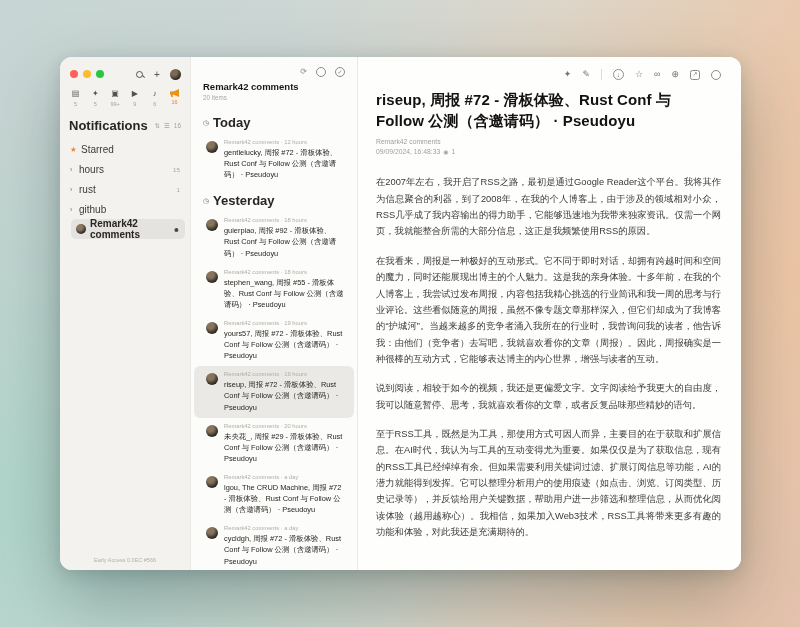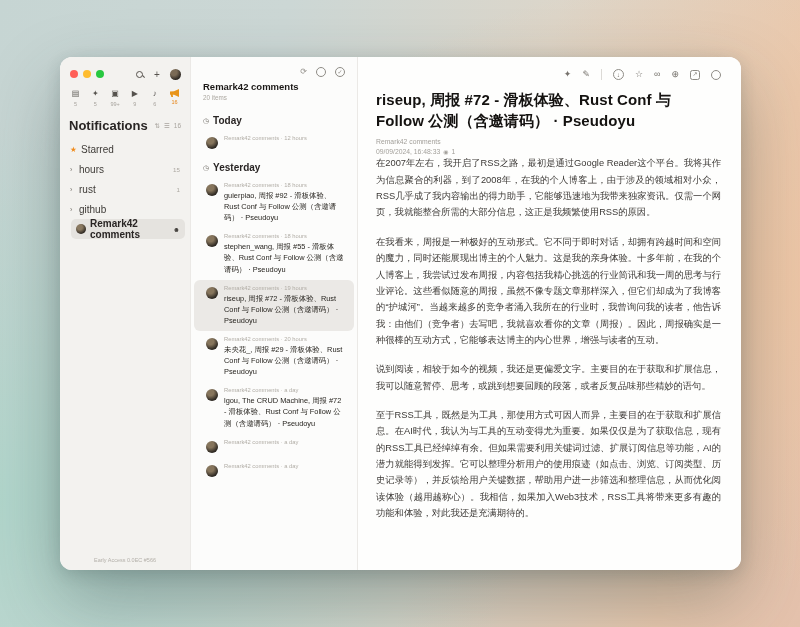--- a/index.html
+++ b/index.html
@@ -56,21 +56,21 @@
              display:flex; flex-direction:column; overflow:hidden; }
   .list-actions { display:flex; justify-content:flex-end; gap:9px; padding:10px 12px 2px; }
   .la { font-size:8px; color:#8f8c86; line-height:10px; }
   .la.circled { width:10px; height:10px; border:1px solid #8f8c86; border-radius:50%; font-size:6px;
                 display:flex; align-items:center; justify-content:center; }
   .list-head { padding:2px 12px 6px; }
   .list-title { font-size:9.5px; font-weight:bold; color:#1c1917; }
   .list-sub { font-size:6.3px; color:#aba7a0; margin-top:2px; }
   .sect { display:flex; align-items:center; gap:4px; padding:8px 12px 4px; }
   .sect .sic { font-size:7px; color:#6f6b65; }
-  .sect .slb { font-size:10px; font-weight:bold; color:#292524; }
+  .sect .slb { font-size:13px; font-weight:bold; color:#292524; }
   .item { display:flex; gap:6px; padding:5px 10px 5px 12px; border-radius:6px; margin:0 3px; }
   .item.selected { background:#ebe9e6; }
   .iav { width:12px; height:12px; border-radius:50%; flex:none; margin-top:2px;
          background:radial-gradient(circle at 38% 30%,#86755c 0 28%,#2e2923 70%); }
   .ibody { flex:1; min-width:0; }
   .imeta { font-size:5.8px; color:#b1ada6; margin-bottom:2px; }
   .ititle { font-size:7.4px; line-height:1.5; color:#27241f; }
   
   .reader { flex:1; background:#fefefd; display:flex; flex-direction:column; overflow:hidden; }
   .rd-toolbar { display:flex; justify-content:flex-end; align-items:center; gap:11px; padding:12px 20px 4px; }
@@ -79,21 +79,21 @@
                 display:flex; align-items:center; justify-content:center; }
   .ri.boxed { width:10px; height:10px; border:1px solid #8f8c86; border-radius:2.5px; font-size:6px;
               display:flex; align-items:center; justify-content:center; }
   .ri.plain-circle { width:10px; height:10px; border:1px solid #8f8c86; border-radius:50%; }
   .rd-divider { width:1px; height:11px; background:#dcdad6; }
   .article { padding:6px 20px 20px 18px; overflow:hidden; }
   .a-title { font-size:15px; font-weight:bold; line-height:1.38; color:#141210; letter-spacing:.1px; max-width:352px; }
   .a-source { font-size:6.8px; color:#a3a09b; margin-top:7px; }
   .a-date { font-size:6.8px; color:#a3a09b; margin-top:3px; display:flex; align-items:center; gap:3px; }
   .a-date .eye { font-size:6px; }
-  .a-body { margin-top:0; max-width:352px; }
+  .a-body { margin-top:19px; max-width:352px; }
   .a-body p { font-size:9.3px; line-height:1.76; color:#3c3936; text-align:justify; margin-bottom:13px; }
 </style>
 </head>
 <body>
 
 <div class="desktop">
   <div class="window">
 
     <div class="sidebar">
       <div class="titlebar">
@@ -188,20 +188,21 @@
 
       <div class="sect">
         <span class="sic">◷</span>
         <span class="slb">Today</span>
       </div>
 
       <div class="item">
         <span class="iav"></span>
         <div class="ibody">
           <div class="imeta">Remark42 comments · 12 hours</div>
+          <div class="ititle">gentlelucky, 周报 #72 - 滑板体验、Rust Conf 与 Follow 公测（含邀请码） · Pseudoyu</div>
         </div>
       </div>
 
       <div class="sect">
         <span class="sic">◷</span>
         <span class="slb">Yesterday</span>
       </div>
 
       <div class="item">
         <span class="iav"></span>
@@ -210,20 +211,27 @@
           <div class="ititle">guierpiao, 周报 #92 - 滑板体验、Rust Conf 与 Follow 公测（含邀请码） · Pseudoyu</div>
         </div>
       </div>
       <div class="item">
         <span class="iav"></span>
         <div class="ibody">
           <div class="imeta">Remark42 comments · 18 hours</div>
           <div class="ititle">stephen_wang, 周报 #55 - 滑板体验、Rust Conf 与 Follow 公测（含邀请码） · Pseudoyu</div>
         </div>
       </div>
+      <div class="item">
+        <span class="iav"></span>
+        <div class="ibody">
+          <div class="imeta">Remark42 comments · 19 hours</div>
+          <div class="ititle">yours57, 周报 #72 - 滑板体验、Rust Conf 与 Follow 公测（含邀请码） · Pseudoyu</div>
+        </div>
+      </div>
       <div class="item selected">
         <span class="iav"></span>
         <div class="ibody">
           <div class="imeta">Remark42 comments · 19 hours</div>
           <div class="ititle">riseup, 周报 #72 - 滑板体验、Rust Conf 与 Follow 公测（含邀请码） · Pseudoyu</div>
         </div>
       </div>
       <div class="item">
         <span class="iav"></span>
         <div class="ibody">
@@ -235,20 +243,21 @@
         <span class="iav"></span>
         <div class="ibody">
           <div class="imeta">Remark42 comments · a day</div>
           <div class="ititle">lgou, The CRUD Machine, 周报 #72 - 滑板体验、Rust Conf 与 Follow 公测（含邀请码） · Pseudoyu</div>
         </div>
       </div>
       <div class="item">
         <span class="iav"></span>
         <div class="ibody">
           <div class="imeta">Remark42 comments · a day</div>
+          <div class="ititle">cycldgh, 周报 #72 - 滑板体验、Rust Conf 与 Follow 公测（含邀请码） · Pseudoyu</div>
         </div>
       </div>
       <div class="item">
         <span class="iav"></span>
         <div class="ibody">
           <div class="imeta">Remark42 comments · a day</div>
 
         </div>
       </div>
 
@@ -271,20 +280,20 @@
         <div class="a-title">riseup, 周报 #72 - 滑板体验、Rust Conf 与 Follow 公测（含邀请码） · Pseudoyu</div>
         <div class="a-source">Remark42 comments</div>
         <div class="a-date">
           <span>09/09/2024, 16:48:33</span>
           <span class="eye">◉</span>
           <span>1</span>
         </div>
         <div class="a-body">
           <p>在2007年左右，我开启了RSS之路，最初是通过Google Reader这个平台。我将其作为信息聚合的利器，到了2008年，在我的个人博客上，由于涉及的领域相对小众，RSS几乎成了我内容输出的得力助手，它能够迅速地为我带来独家资讯。仅需一个网页，我就能整合所需的大部分信息，这正是我频繁使用RSS的原因。</p>
           <p>在我看来，周报是一种极好的互动形式。它不同于即时对话，却拥有跨越时间和空间的魔力，同时还能展现出博主的个人魅力。这是我的亲身体验。十多年前，在我的个人博客上，我尝试过发布周报，内容包括我精心挑选的行业简讯和我一周的思考与行业评论。这些看似随意的周报，虽然不像专题文章那样深入，但它们却成为了我博客的“护城河”。当越来越多的竞争者涌入我所在的行业时，我曾询问我的读者，他告诉我：由他们（竞争者）去写吧，我就喜欢看你的文章（周报）。因此，周报确实是一种很棒的互动方式，它能够表达博主的内心世界，增强与读者的互动。</p>
-          <p>说到阅读，相较于如今的视频，我还是更偏爱文字。主要目的在于获取和扩展信息，我可以随意暂停、思考，或跳到想要回顾的段落，或者反复品味那些精妙的语句。</p>
+          <p>说到阅读，相较于如今的视频，我还是更偏爱文字。文字阅读给予我更大的自由度，我可以随意暂停、思考，我就喜欢看你的文章，或者反复品味那些精妙的语句。</p>
           <p>至于RSS工具，既然是为工具，那使用方式可因人而异，主要目的在于获取和扩展信息。在AI时代，我认为与工具的互动变得尤为重要。如果仅仅是为了获取信息，现有的RSS工具已经绰绰有余。但如果需要利用关键词过滤、扩展订阅信息等功能，AI的潜力就能得到发挥。它可以整理分析用户的使用痕迹（如点击、浏览、订阅类型、历史记录等），并反馈给用户关键数据，帮助用户进一步筛选和整理信息，从而优化阅读体验（越用越称心）。我相信，如果加入Web3技术，RSS工具将带来更多有趣的功能和体验，对此我还是充满期待的。</p>
         </div>
       </div>
     </div>
 
   </div>
 </div>
 
 </body></html>

